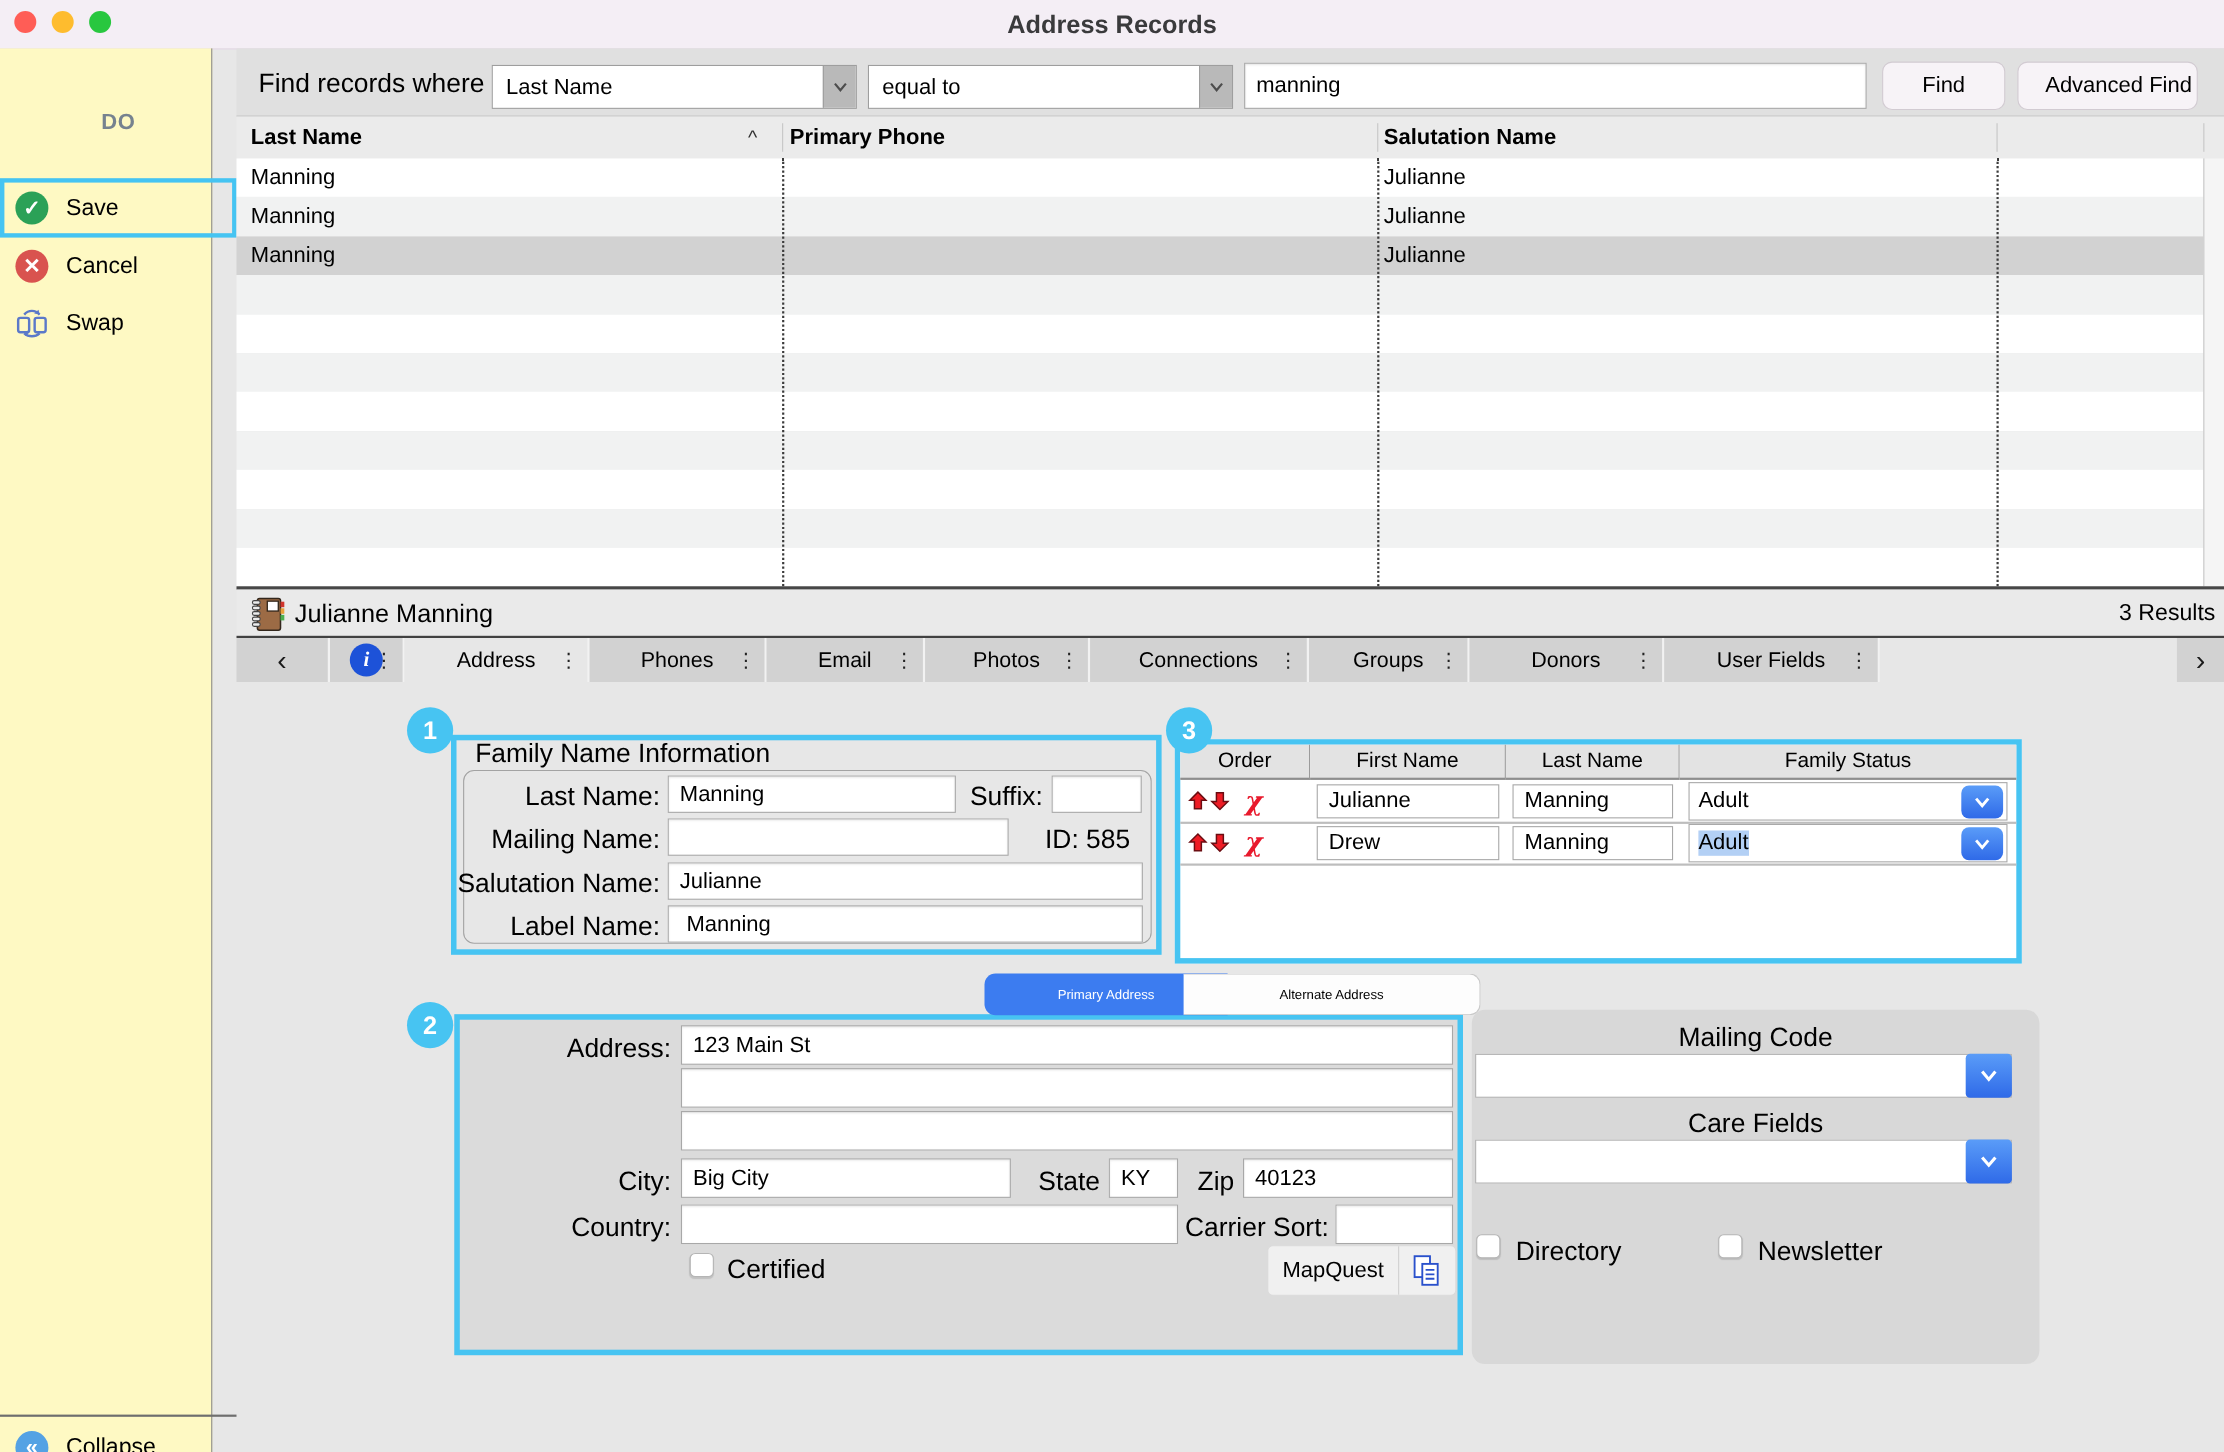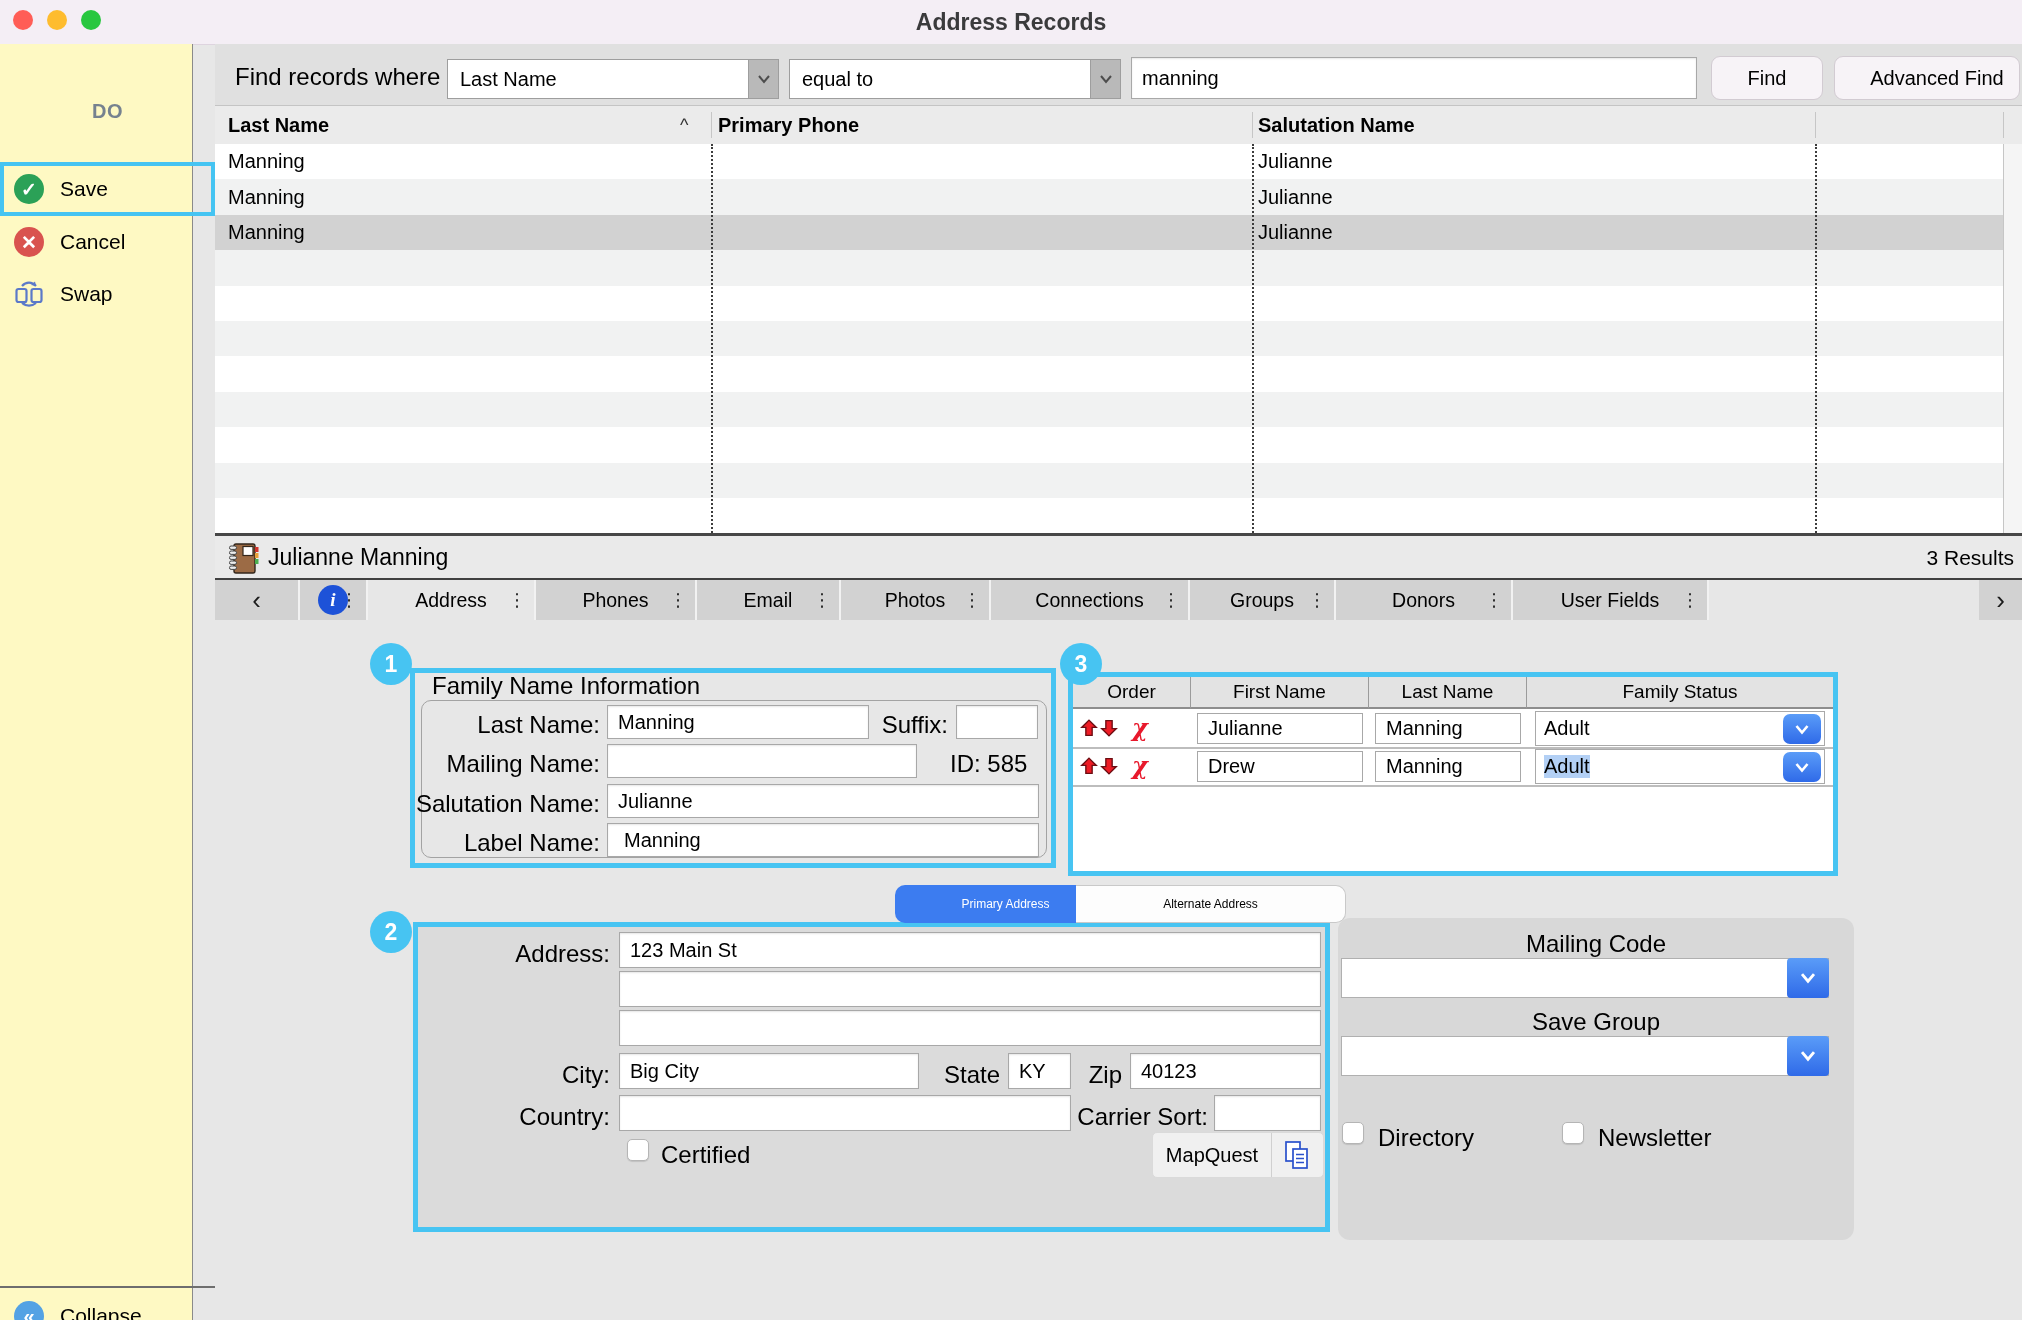--- a/index.html
+++ b/index.html
@@ -138,21 +138,21 @@
   <div class="sel ab" style="left:789px;top:59px;width:332px;">
     <span>equal to</span>
     <span class="selarrow">
       <svg width="14" height="10" viewBox="0 0 14 10">
           <path d="M2 2 L7 8 L12 2" fill="none" stroke="#4d4d4d" stroke-width="2"></path>
         </svg>
     </span>
   </div>
   <input class="fld" style="left: 1131px; top: 57px; width: 566px; height: 42px;" value="manning">
   <div class="btn" style="left:1711px;top:56px;width:112px;">Find</div>
-  <div class="btn" style="left:1834px;top:56px;width:186px;padding-left:20px;">Advanced Find</div>
+  <div class="btn" style="left:1834px;top:56px;width:164px;padding-left:20px;">Advanced Find</div>
 
   <div class="ab thead">
     <div class="thcell" style="left:13px;">Last Name</div>
     <div class="thcell" style="left:465px;font-weight:normal;color:#333;font-size:18px;">^</div>
     <div class="thcell" style="left:503px;">Primary Phone</div>
     <div class="thcell" style="left:1043px;">Salutation Name</div>
     <div class="hdiv" style="left:496px;"></div>
     <div class="hdiv" style="left:1037px;"></div>
     <div class="hdiv" style="left:1600px;"></div>
     <div class="hdiv" style="left:1788px;"></div>
@@ -365,21 +365,21 @@
 
   <div class="ab card"></div>
   <div class="lb ab" style="left:1338px;top:930px;width:516px;text-align:center;">Mailing Code</div>
   <div class="combo" style="left:1341px;top:958px;">
     <span class="bluebtn" style="right:-1px;top:-1px;width:42px;height:40px;border-radius:4px;">
       <svg width="18" height="12" viewBox="0 0 16 11">
           <path d="M2.5 2 L8 8.5 L13.5 2" fill="none" stroke="#fff" stroke-width="2.6"></path>
         </svg>
     </span>
   </div>
-  <div class="lb ab" style="left:1338px;top:1008px;width:516px;text-align:center;">Save Group</div>
+  <div class="lb ab" style="left:1338px;top:1008px;width:516px;text-align:center;">Care Fields</div>
   <div class="combo" style="left:1341px;top:1036px;">
     <span class="bluebtn" style="right:-1px;top:-1px;width:42px;height:40px;border-radius:4px;">
       <svg width="18" height="12" viewBox="0 0 16 11">
           <path d="M2.5 2 L8 8.5 L13.5 2" fill="none" stroke="#fff" stroke-width="2.6"></path>
         </svg>
     </span>
   </div>
   <span class="cb" style="left:1342px;top:1122px;"></span>
   <div class="lb ab" style="left:1378px;top:1124px;">Directory</div>
   <span class="cb" style="left:1562px;top:1122px;"></span>

